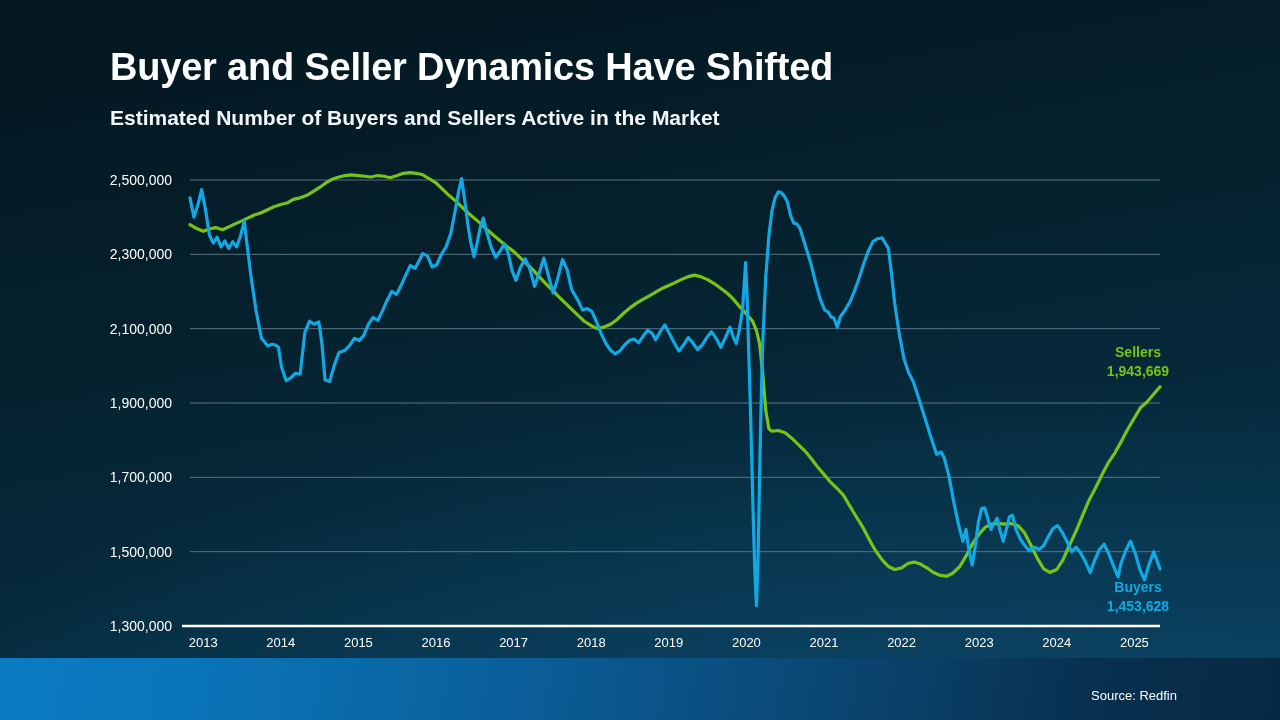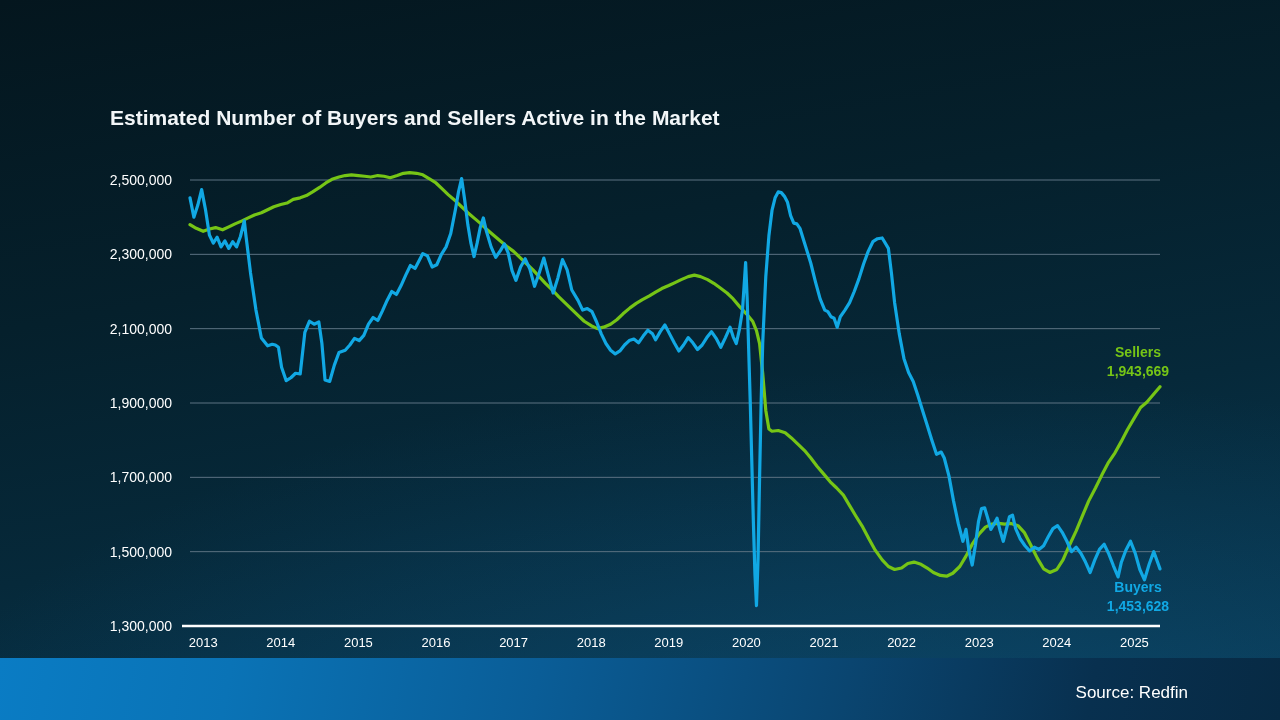--- a/index.html
+++ b/index.html
@@ -90,34 +90,35 @@
   #footer-bar {
     position: absolute;
     left: 0;
     bottom: 0;
     width: 1280px;
     height: 62px;
     background: linear-gradient(100deg, #0a7cc4 0%, #0a73b6 18%, #0a5d97 42%, #0a4570 66%, #08304f 85%, #072a44 100%);
   }
   #source {
     position: absolute;
-    right: 92px;
+    right: 103px;
     bottom: 17px;
-    font-size: 17px;
+    font-size: 13px;
     color: #ffffff;
     white-space: nowrap;
   }
 </style>
 </head>
 <body>
 
 <div id="slide">
 
   <div id="bg-vignette"></div>
 
+  <div id="title">Buyer and Seller Dynamics Have Shifted</div>
   <div id="subtitle">Estimated Number of Buyers and Sellers Active in the Market</div>
 
   <div id="plot-wrap">
     <svg class="chart" viewBox="0 0 1280 720">
       <g id="gridlines">
           <line x1="190" x2="1160" y1="551.6666666666666" y2="551.6666666666666" class="gridline"></line>
           <line x1="190" x2="1160" y1="477.33333333333337" y2="477.33333333333337" class="gridline"></line>
           <line x1="190" x2="1160" y1="403" y2="403" class="gridline"></line>
           <line x1="190" x2="1160" y1="328.6666666666667" y2="328.6666666666667" class="gridline"></line>
           <line x1="190" x2="1160" y1="254.33333333333331" y2="254.33333333333331" class="gridline"></line>

